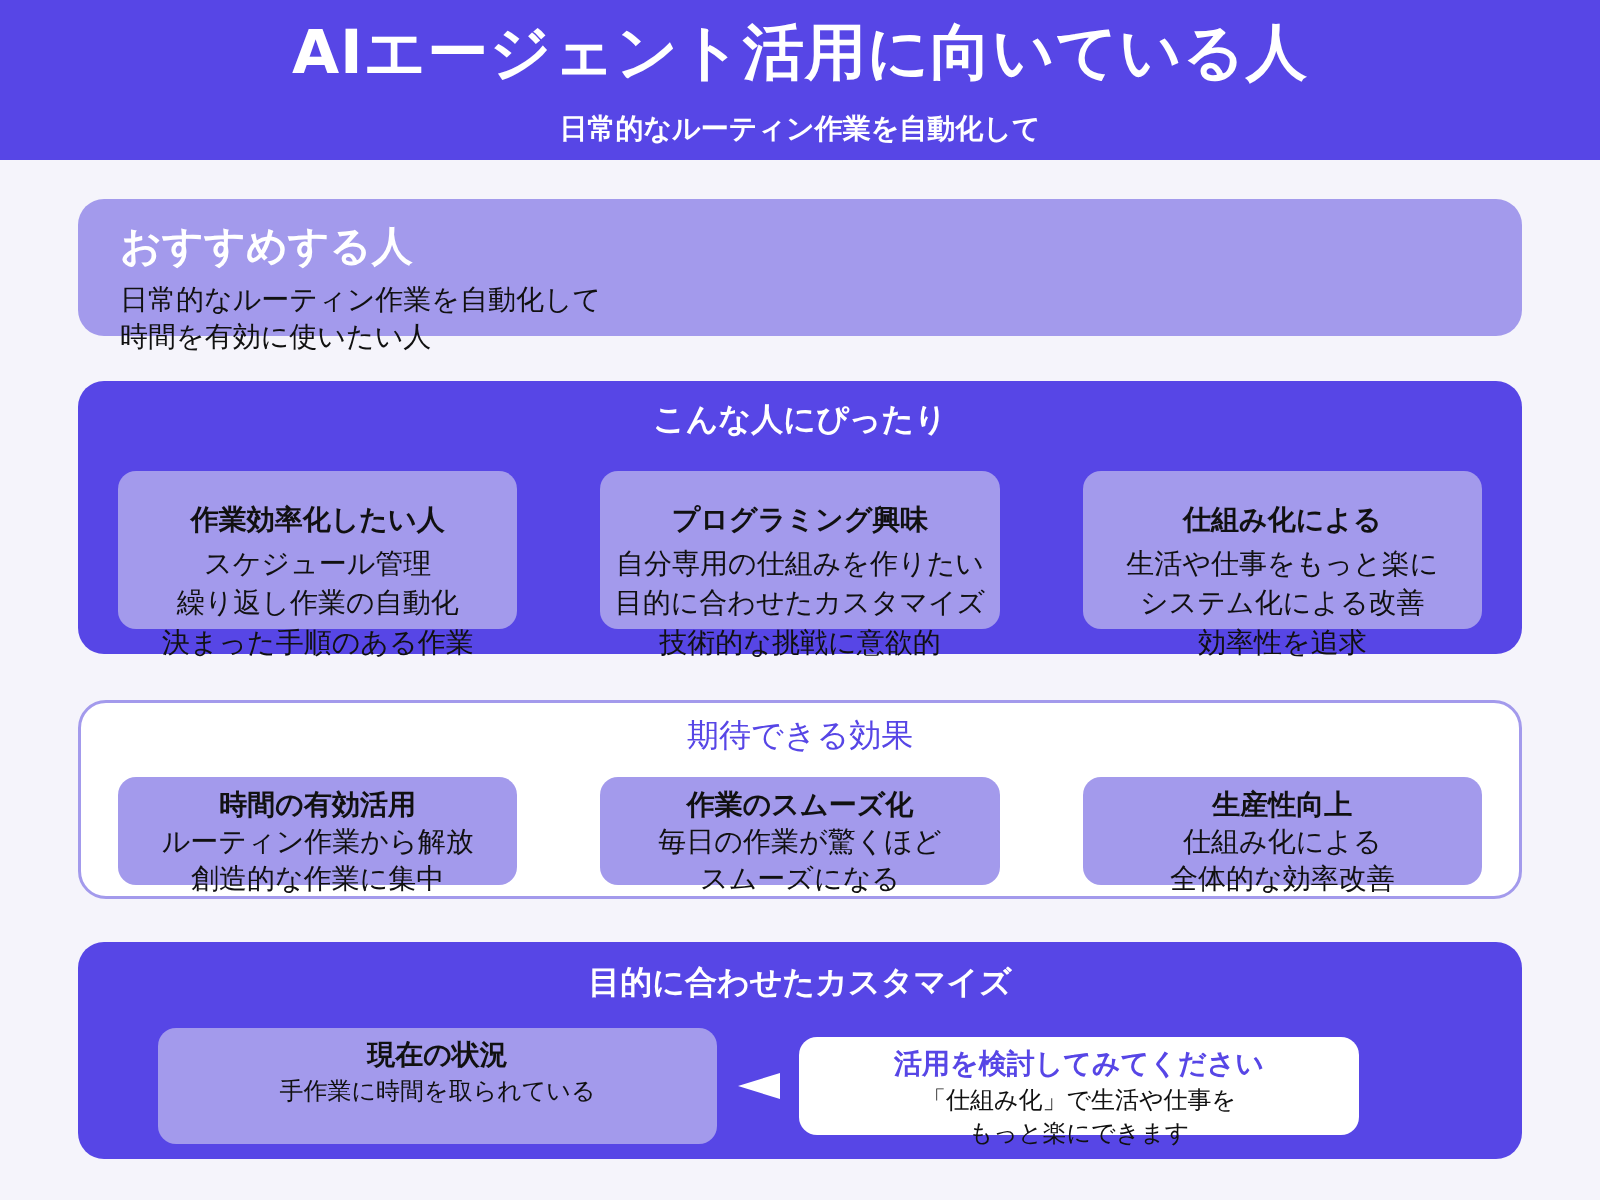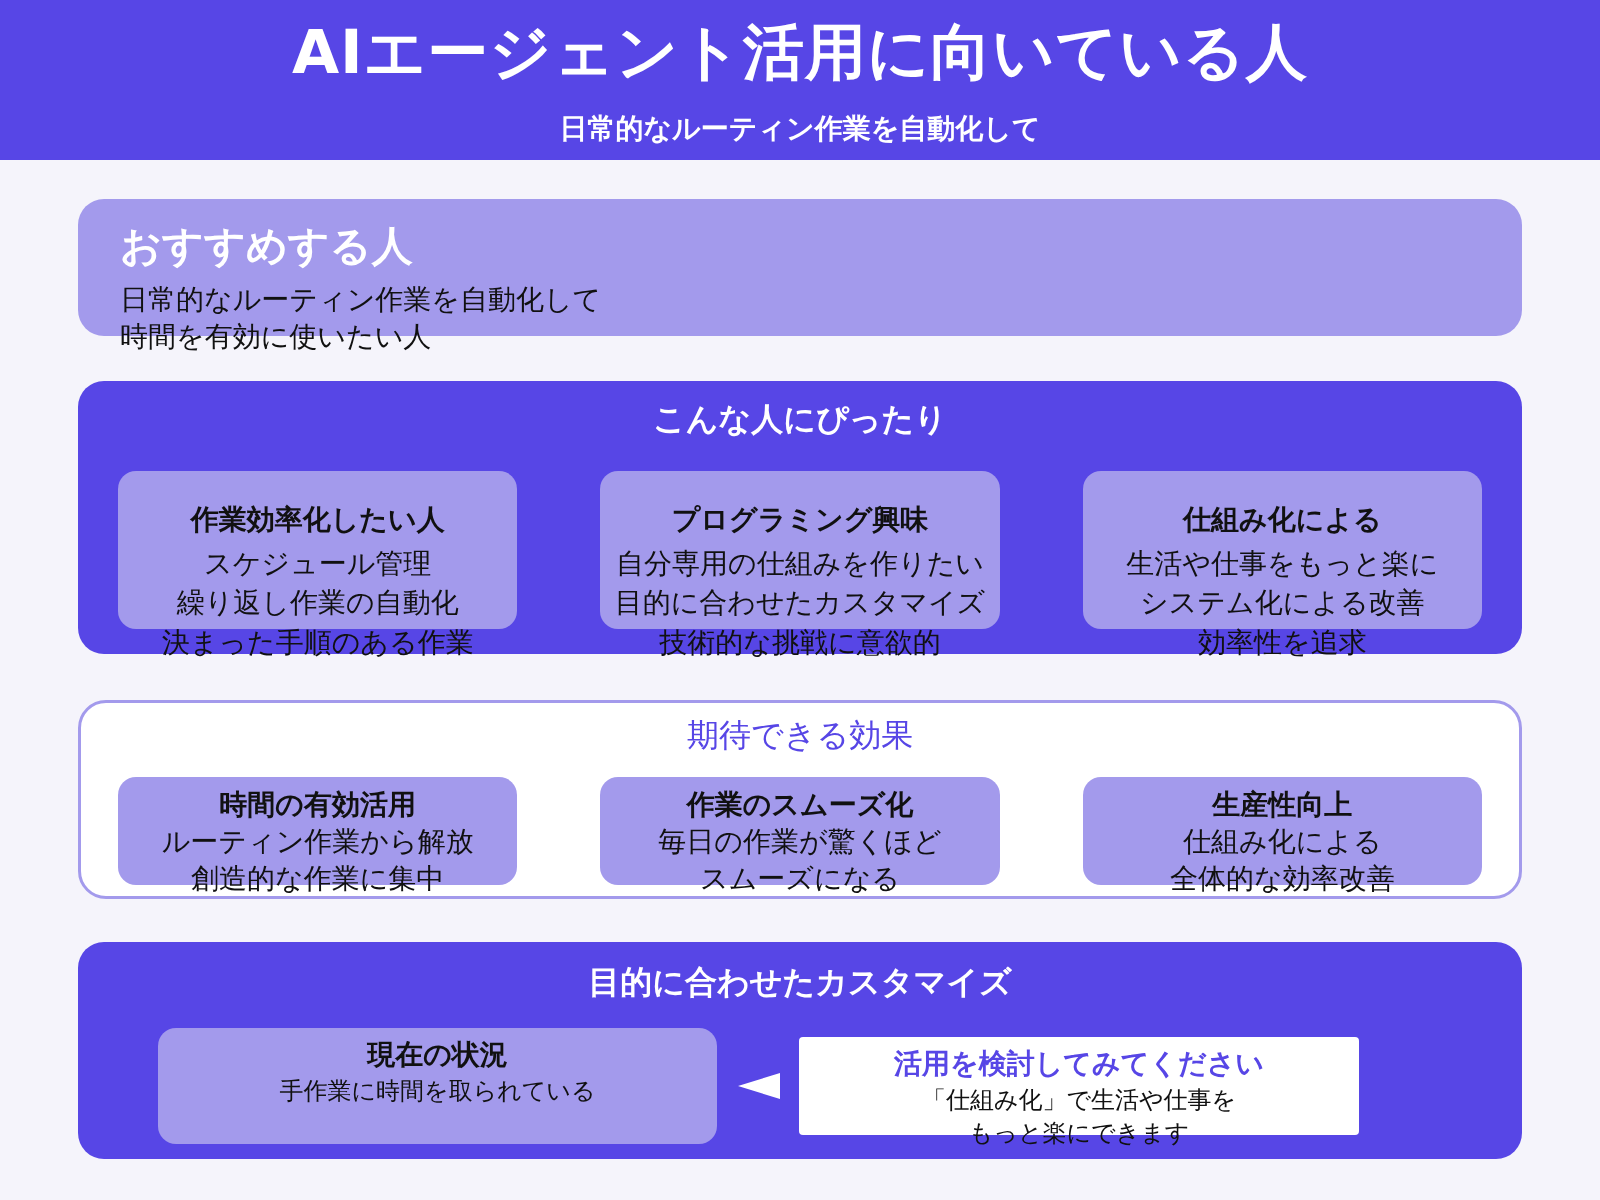--- a/index.html
+++ b/index.html
@@ -121,21 +121,21 @@
     width: 0;
     height: 0;
     border-top: 13px solid transparent;
     border-bottom: 13px solid transparent;
     border-right: 42px solid #ffffff;
     margin: 0 19px 0 21px;
   }
   .cta-card {
     width: 560px;
     background: #ffffff;
-    border-radius: 4px;
+    border-radius: 18px;
     text-align: center;
     padding: 10px 0 8px;
     height: 98px;
   }
   .cta-card .card-title { color: #5746E6; margin-bottom: 3px; }
   .cta-card .card-line { font-size: 24px; line-height: 1.38; }
 </style>
 </head>
 <body>
 

